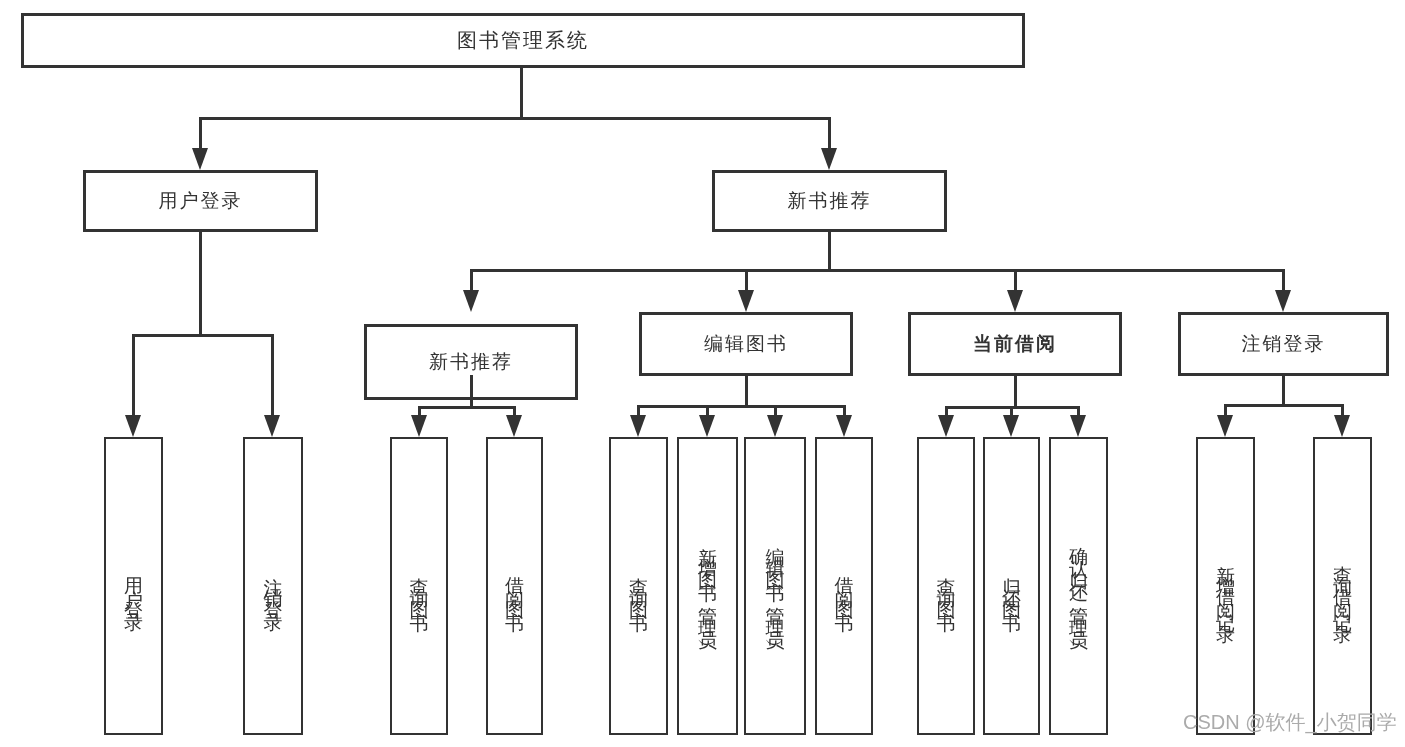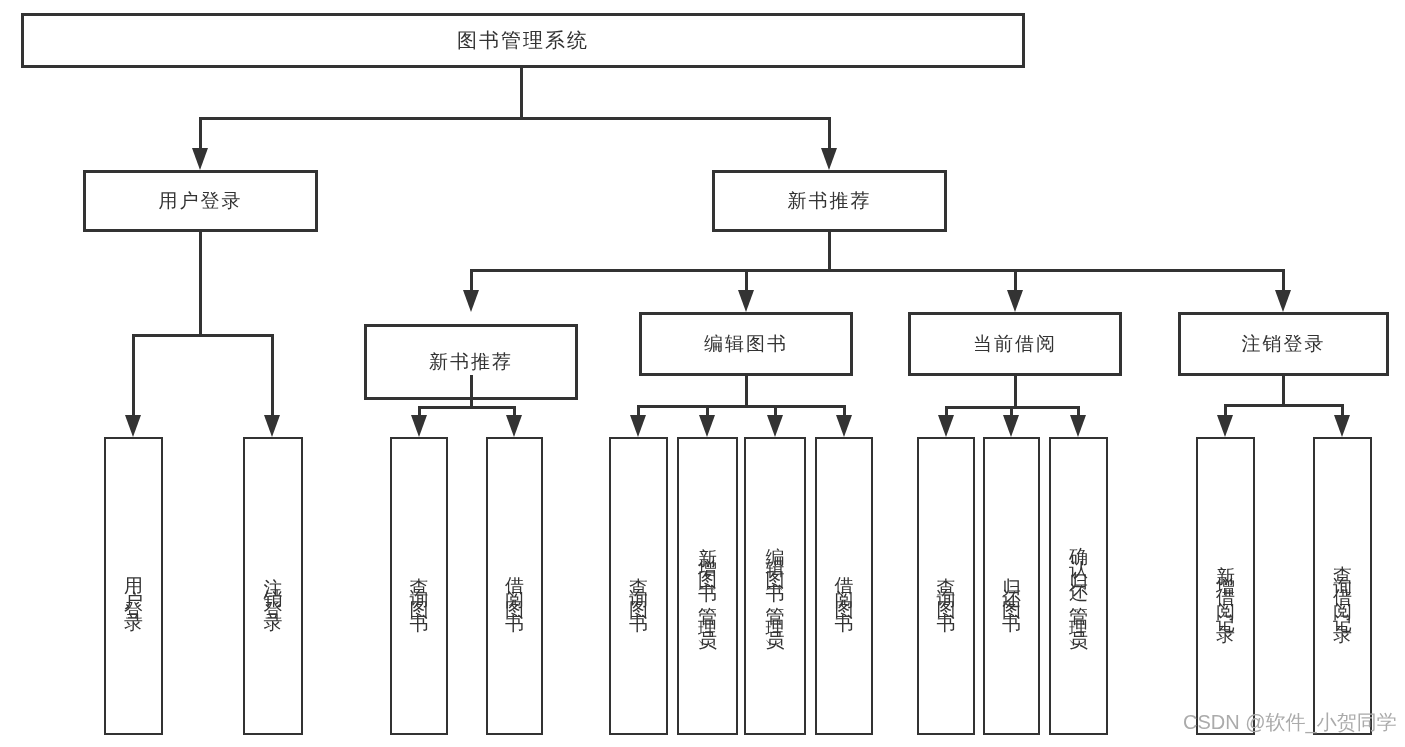--- a/index.html
+++ b/index.html
@@ -50,21 +50,21 @@
   </div>
 
   <div class="box" style="left:364px; top:324px; width:214px; height:76px;">
     <span class="hlabel">新书推荐</span>
   </div>
 
   <div class="box" style="left:639px; top:312px; width:214px; height:64px;">
     <span class="hlabel">编辑图书</span>
   </div>
 
-  <div class="box" style="left:908px; top:312px; width:214px; height:64px;">
+  <div class="box" style="left:908px; top:312px; width:214px; height:64px;font-weight:bold;">
     <span class="hlabel">当前借阅</span>
   </div>
 
   <div class="box" style="left:1178px; top:312px; width:211px; height:64px;">
     <span class="hlabel">注销登录</span>
   </div>
 
   <div class="box leaf" style="left:104px; top:437px; width:59px; height:298px;">
     <span class="vtext">用户登录</span>
   </div>

